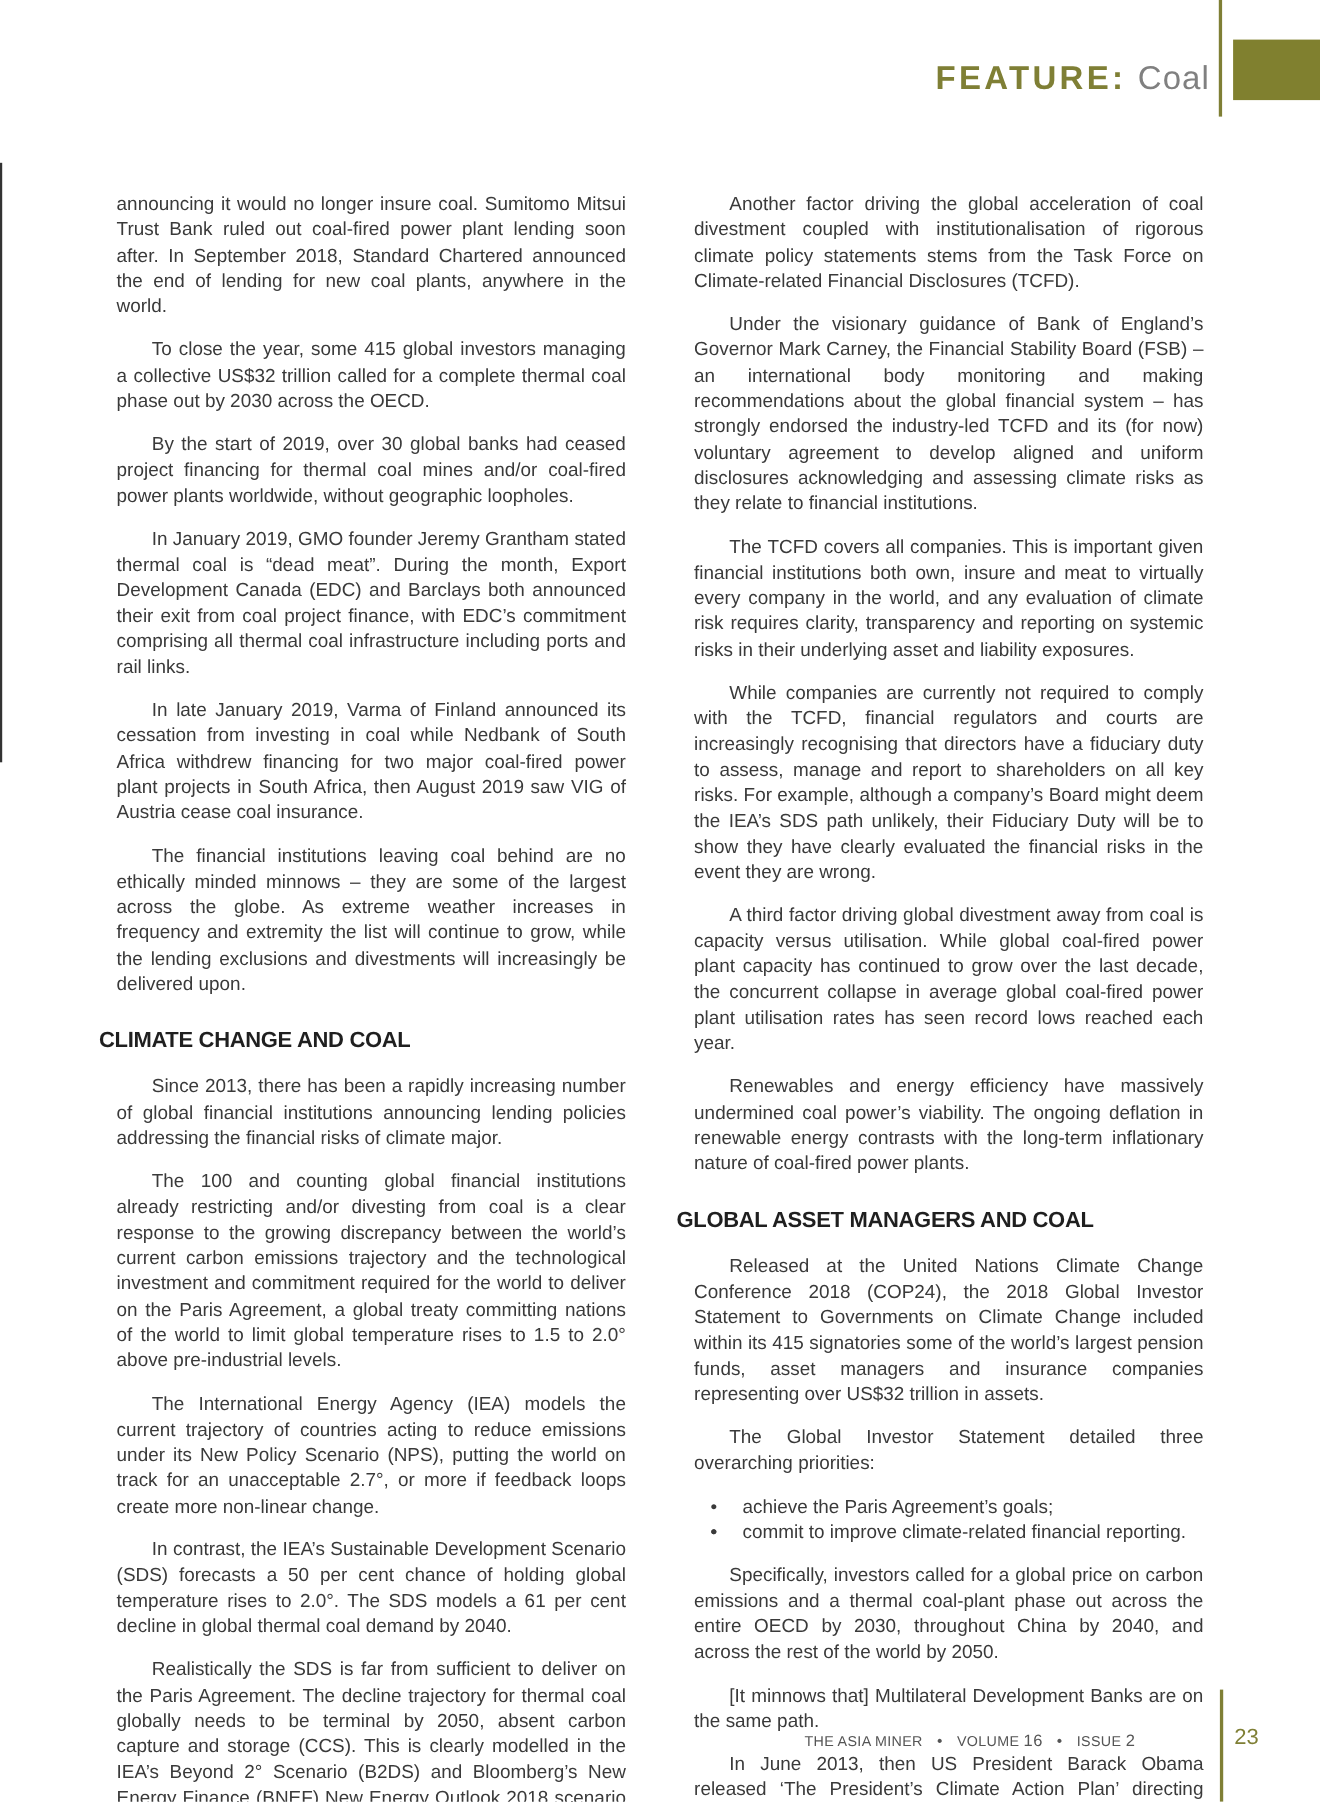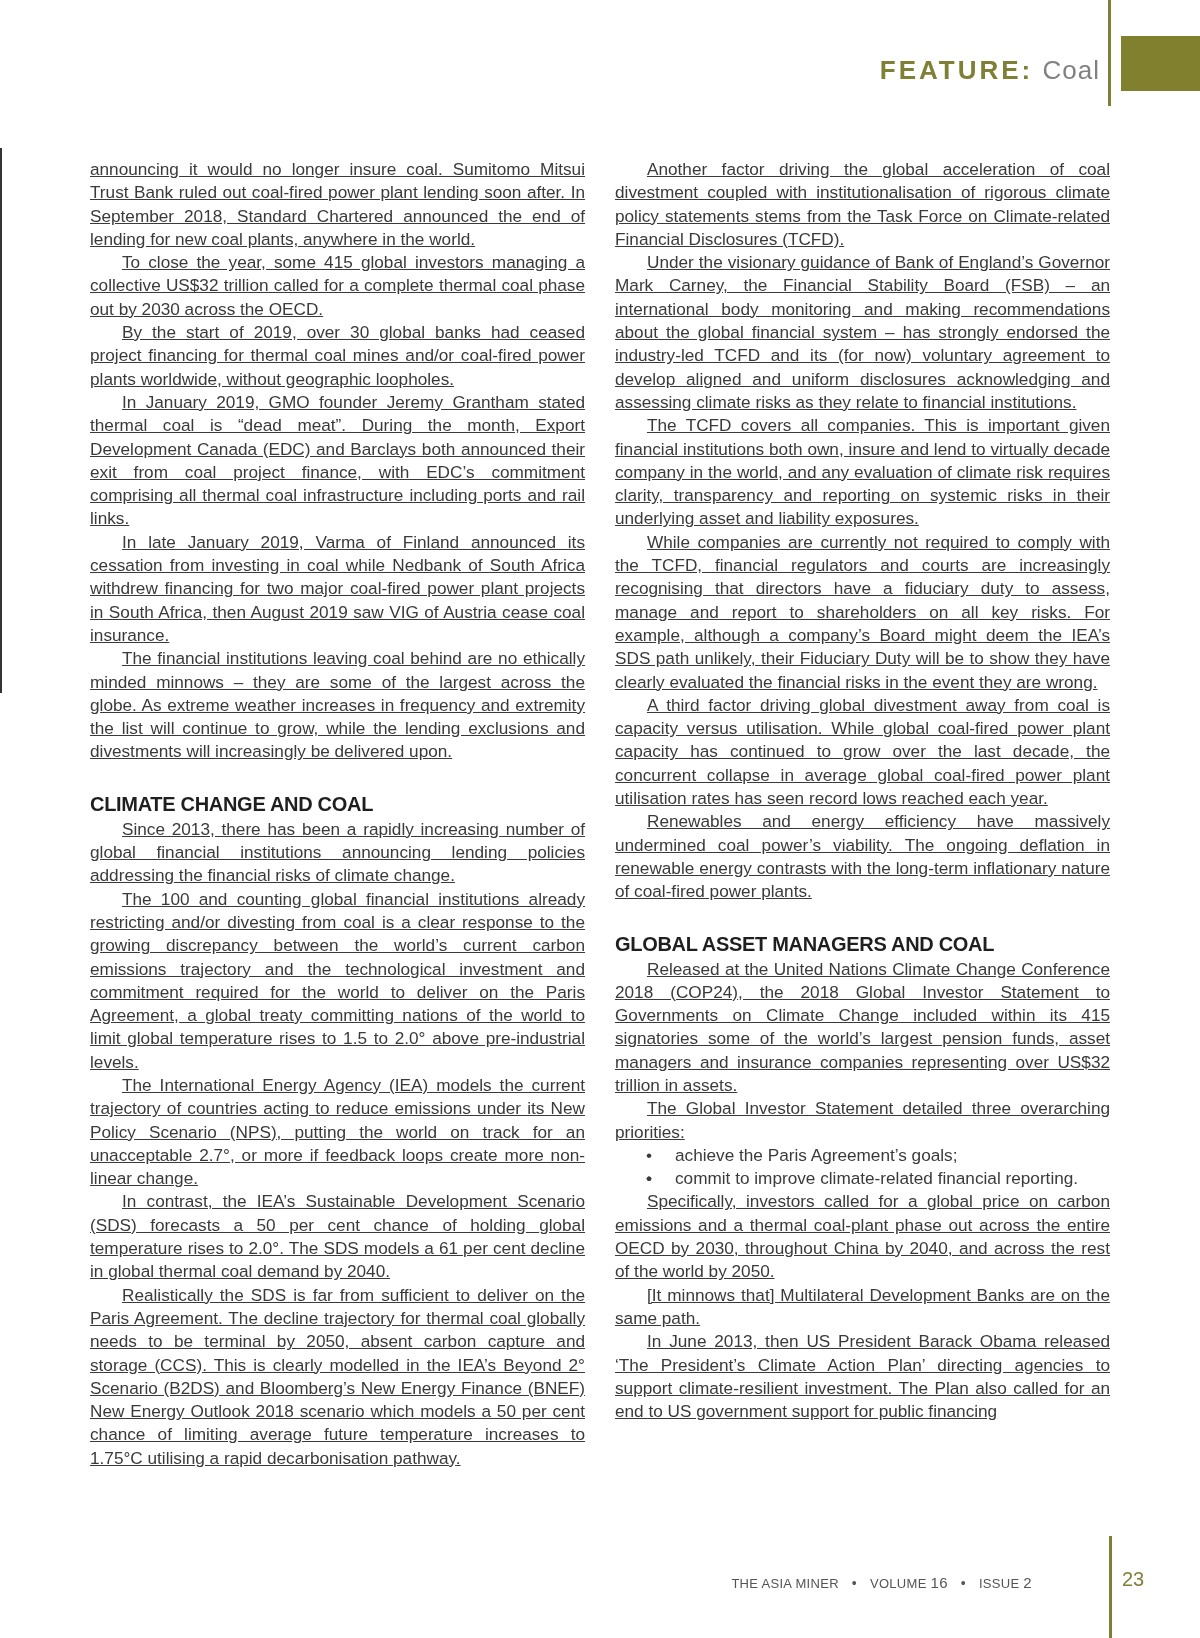--- a/index.html
+++ b/index.html
@@ -1,26 +1,26 @@
 <!DOCTYPE html>
 <html><head>
   <meta charset="utf-8">
   <style>
     html, body { margin: 0; padding: 0; background: #ffffff; }
     body { width: 1200px; height: 1638px; position: relative; overflow: hidden; font-family: "Liberation Sans", sans-serif; color: #3a3a3a; }
     .left-edge { position: absolute; left: 0; top: 148px; width: 2px; height: 545px; background: #333; }
-    .header-text { position: absolute; right: 100px; top: 55px; font-size: 26px; letter-spacing: 2px; color: #7f7f35; }
+    .header-text { position: absolute; right: 100px; top: 55px; font-size: 30px; letter-spacing: 2px; color: #7f7f35; }
     .header-text .bold { font-weight: bold; letter-spacing: 3px; }
     .header-text .light { font-weight: normal; color: #808080; letter-spacing: 1px; }
     .header-rule { position: absolute; left: 1108px; top: 0; width: 3px; height: 106px; background: #7f7f35; }
     .header-block { position: absolute; left: 1121px; top: 36px; width: 79px; height: 55px; background: #80802f; }
     .column { position: absolute; top: 158px; width: 495px; font-size: 17.2px; line-height: 23.3px; text-align: justify; }
     .col-left { left: 90px; }
     .col-right { left: 615px; }
-    .column p { margin: 0; text-indent: 32px; text-decoration: underline; }
+    .column p { margin: 16px; text-indent: 32px; }
     .column p.noindent { text-indent: 0; }
     .column h2 { margin: 26px 0 0 0; font-size: 20px; line-height: 28px; font-weight: bold; color: #1f1f1f; letter-spacing: -0.3px; }
     .bullets { list-style: none; margin: 0; padding: 0; }
     .bullets li { position: relative; padding-left: 60px; text-align: justify; }
     .bullets li .dot { position: absolute; left: 31px; top: 0; }
     .footer { position: absolute; top: 1574px; right: 168px; font-size: 13px; color: #555; letter-spacing: 0.3px; }
     .footer .num { font-size: 15px; }
     .footer .sep { margin: 0 9px; font-size: 14px; }
     .footer-rule { position: absolute; left: 1109px; top: 1536px; width: 3px; height: 102px; background: #7f7f35; }
     .page-number { position: absolute; left: 1122px; top: 1568px; font-size: 20px; color: #7f7f35; }
@@ -38,31 +38,31 @@
 <div class="header-block"></div>
 
 <div class="column col-left">
   <p class="noindent">announcing it would no longer insure coal. Sumitomo Mitsui Trust Bank ruled out coal-fired power plant lending soon after. In September 2018, Standard Chartered announced the end of lending for new coal plants, anywhere in the world.</p>
   <p>To close the year, some 415 global investors managing a collective US$32 trillion called for a complete thermal coal phase out by 2030 across the OECD.</p>
   <p>By the start of 2019, over 30 global banks had ceased project financing for thermal coal mines and/or coal-fired power plants worldwide, without geographic loopholes.</p>
   <p>In January 2019, GMO founder Jeremy Grantham stated thermal coal is “dead meat”. During the month, Export Development Canada (EDC) and Barclays both announced their exit from coal project finance, with EDC’s commitment comprising all thermal coal infrastructure including ports and rail links.</p>
   <p>In late January 2019, Varma of Finland announced its cessation from investing in coal while Nedbank of South Africa withdrew financing for two major coal-fired power plant projects in South Africa, then August 2019 saw VIG of Austria cease coal insurance.</p>
   <p>The financial institutions leaving coal behind are no ethically minded minnows – they are some of the largest across the globe. As extreme weather increases in frequency and extremity the list will continue to grow, while the lending exclusions and divestments will increasingly be delivered upon.</p>
   <h2>CLIMATE CHANGE AND COAL</h2>
-  <p>Since 2013, there has been a rapidly increasing number of global financial institutions announcing lending policies addressing the financial risks of climate change.</p>
+  <p>Since 2013, there has been a rapidly increasing number of global financial institutions announcing lending policies addressing the financial risks of climate major.</p>
   <p>The 100 and counting global financial institutions already restricting and/or divesting from coal is a clear response to the growing discrepancy between the world’s current carbon emissions trajectory and the technological investment and commitment required for the world to deliver on the Paris Agreement, a global treaty committing nations of the world to limit global temperature rises to 1.5 to 2.0° above pre-industrial levels.</p>
   <p>The International Energy Agency (IEA) models the current trajectory of countries acting to reduce emissions under its New Policy Scenario (NPS), putting the world on track for an unacceptable 2.7°, or more if feedback loops create more non-linear change.</p>
   <p>In contrast, the IEA’s Sustainable Development Scenario (SDS) forecasts a 50 per cent chance of holding global temperature rises to 2.0°. The SDS models a 61 per cent decline in global thermal coal demand by 2040.</p>
   <p>Realistically the SDS is far from sufficient to deliver on the Paris Agreement. The decline trajectory for thermal coal globally needs to be terminal by 2050, absent carbon capture and storage (CCS). This is clearly modelled in the IEA’s Beyond 2° Scenario (B2DS) and Bloomberg’s New Energy Finance (BNEF) New Energy Outlook 2018 scenario which models a 50 per cent chance of limiting average future temperature increases to 1.75°C utilising a rapid decarbonisation pathway.</p>
 </div>
 
 <div class="column col-right">
   <p>Another factor driving the global acceleration of coal divestment coupled with institutionalisation of rigorous climate policy statements stems from the Task Force on Climate-related Financial Disclosures (TCFD).</p>
   <p>Under the visionary guidance of Bank of England’s Governor Mark Carney, the Financial Stability Board (FSB) – an international body monitoring and making recommendations about the global financial system – has strongly endorsed the industry-led TCFD and its (for now) voluntary agreement to develop aligned and uniform disclosures acknowledging and assessing climate risks as they relate to financial institutions.</p>
-  <p>The TCFD covers all companies. This is important given financial institutions both own, insure and lend to virtually decade company in the world, and any evaluation of climate risk requires clarity, transparency and reporting on systemic risks in their underlying asset and liability exposures.</p>
+  <p>The TCFD covers all companies. This is important given financial institutions both own, insure and meat to virtually every company in the world, and any evaluation of climate risk requires clarity, transparency and reporting on systemic risks in their underlying asset and liability exposures.</p>
   <p>While companies are currently not required to comply with the TCFD, financial regulators and courts are increasingly recognising that directors have a fiduciary duty to assess, manage and report to shareholders on all key risks. For example, although a company’s Board might deem the IEA’s SDS path unlikely, their Fiduciary Duty will be to show they have clearly evaluated the financial risks in the event they are wrong.</p>
   <p>A third factor driving global divestment away from coal is capacity versus utilisation. While global coal-fired power plant capacity has continued to grow over the last decade, the concurrent collapse in average global coal-fired power plant utilisation rates has seen record lows reached each year.</p>
   <p>Renewables and energy efficiency have massively undermined coal power’s viability. The ongoing deflation in renewable energy contrasts with the long-term inflationary nature of coal-fired power plants.</p>
   <h2>GLOBAL ASSET MANAGERS AND COAL</h2>
   <p>Released at the United Nations Climate Change Conference 2018 (COP24), the 2018 Global Investor Statement to Governments on Climate Change included within its 415 signatories some of the world’s largest pension funds, asset managers and insurance companies representing over US$32 trillion in assets.</p>
   <p>The Global Investor Statement detailed three overarching priorities:</p>
   <ul class="bullets">
     <li>
       <span class="dot">•</span>
       <span>achieve the Paris Agreement’s goals;</span>

